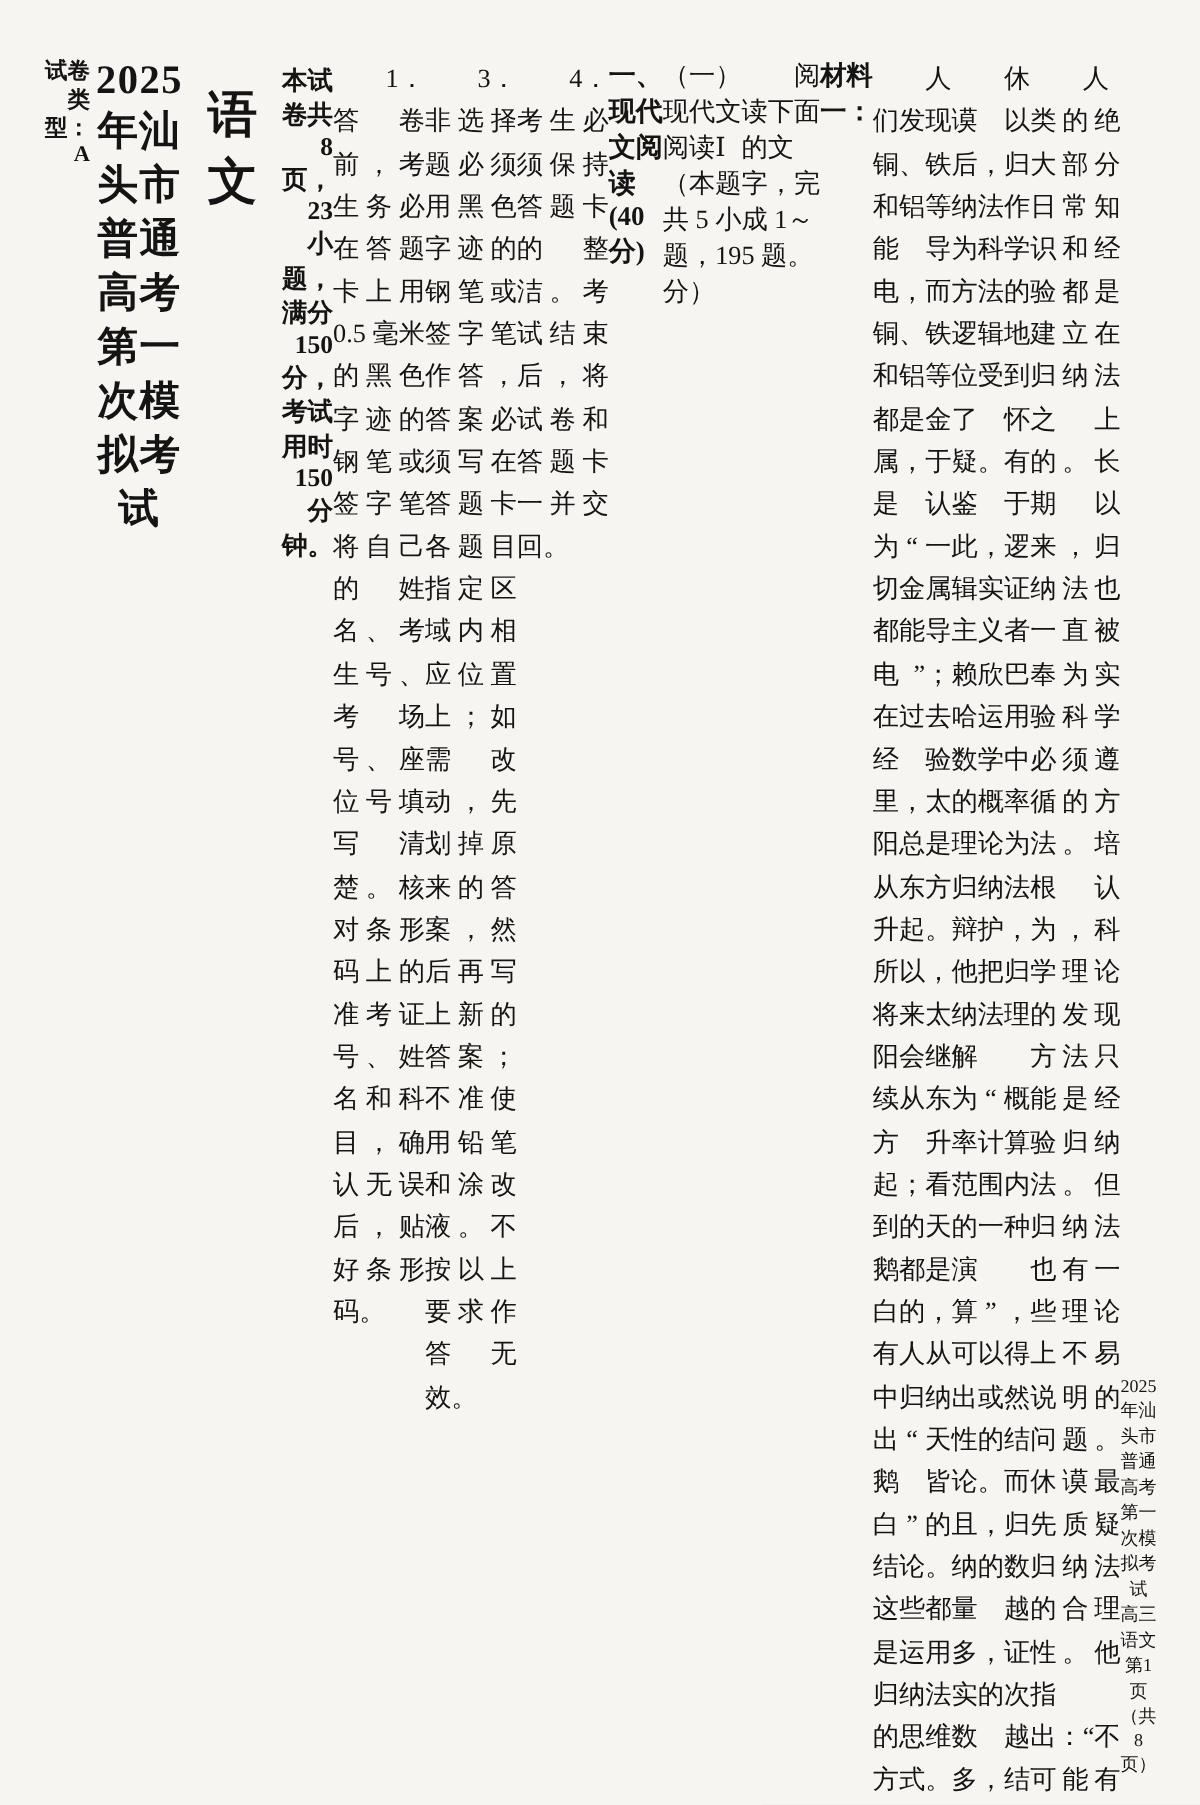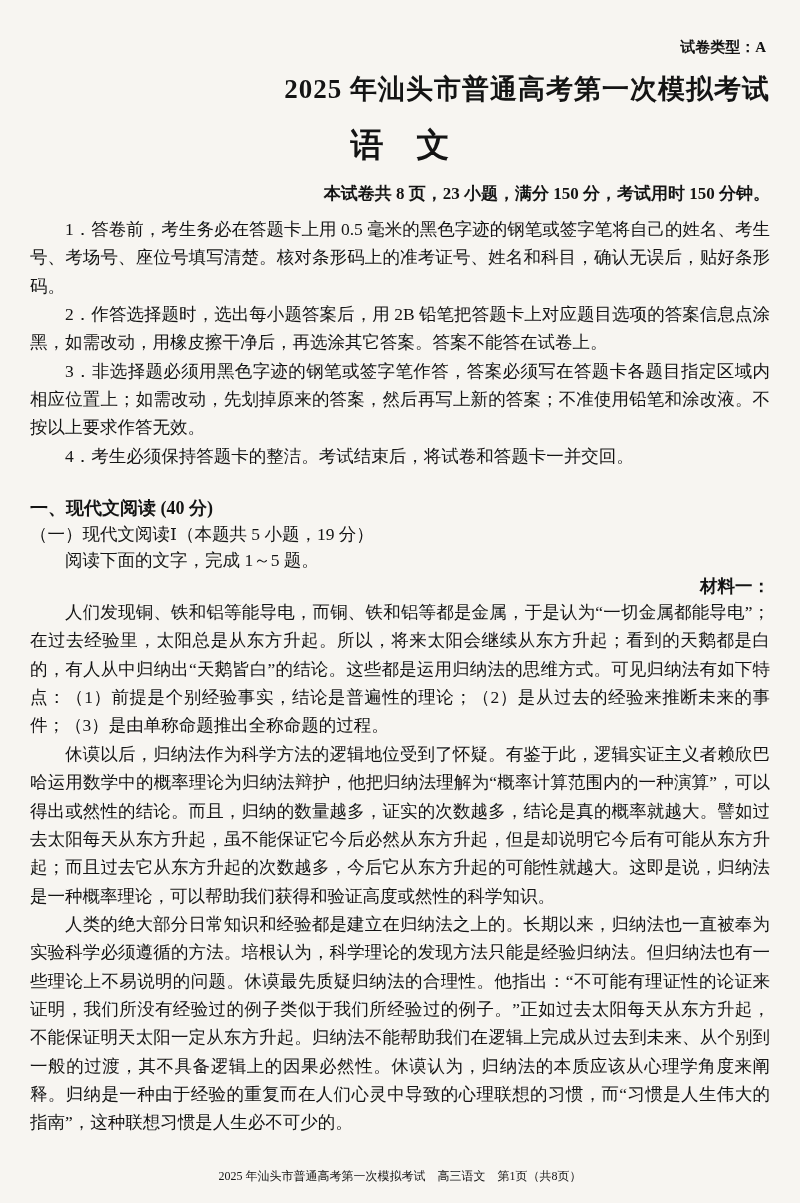--- a/index.html
+++ b/index.html
@@ -14,33 +14,33 @@
     color: #141414;
     overflow: hidden;
   }
   .page {
     box-sizing: border-box;
     width: 800px;
     height: 1203px;
     background: #f7f5f1;
     padding: 38px 30px 18px 30px;
     display: flex;
-    flex-direction: column;
+    flex-direction: row;
   }
   .paper-type {
     text-align: right;
     font-weight: bold;
     font-size: 15px;
     margin: 0 4px 2px 0;
   }
   .title {
-    text-align: right;
+    text-align: center;
     font-size: 27px;
     font-weight: bold;
-    margin: 12px 0 0 0;
+    margin: 0 0 0 0;
     letter-spacing: 1px;
   }
   .subject {
     text-align: center;
     font-size: 33px;
     font-weight: bold;
     margin: 16px 0 10px 0;
   }
   .exam-info {
     text-align: right;
@@ -98,21 +98,20 @@
   <div class="paper-type">试卷类型：A</div>
 
   <h1 class="title">2025 年汕头市普通高考第一次模拟考试</h1>
 
   <div class="subject">语　文</div>
 
   <div class="exam-info">本试卷共 8 页，23 小题，满分 150 分，考试用时 150 分钟。</div>
 
 
   <p class="para">1．答卷前，考生务必在答题卡上用 0.5 毫米的黑色字迹的钢笔或签字笔将自己的姓名、考生号、考场号、座位号填写清楚。核对条形码上的准考证号、姓名和科目，确认无误后，贴好条形码。</p>
-  <p class="para">2．作答选择题时，选出每小题答案后，用 2B 铅笔把答题卡上对应题目选项的答案信息点涂黑，如需改动，用橡皮擦干净后，再选涂其它答案。答案不能答在试卷上。</p>
   <p class="para">3．非选择题必须用黑色字迹的钢笔或签字笔作答，答案必须写在答题卡各题目指定区域内相应位置上；如需改动，先划掉原来的答案，然后再写上新的答案；不准使用铅笔和涂改液。不按以上要求作答无效。</p>
   <p class="para">4．考生必须保持答题卡的整洁。考试结束后，将试卷和答题卡一并交回。</p>
 
   <div class="section-gap"></div>
 
   <div class="section-heading">一、现代文阅读 (40 分)</div>
 
   <div class="subheading">（一）现代文阅读Ⅰ（本题共 5 小题，19 分）</div>
 
   <div class="instruction">阅读下面的文字，完成 1～5 题。</div>

